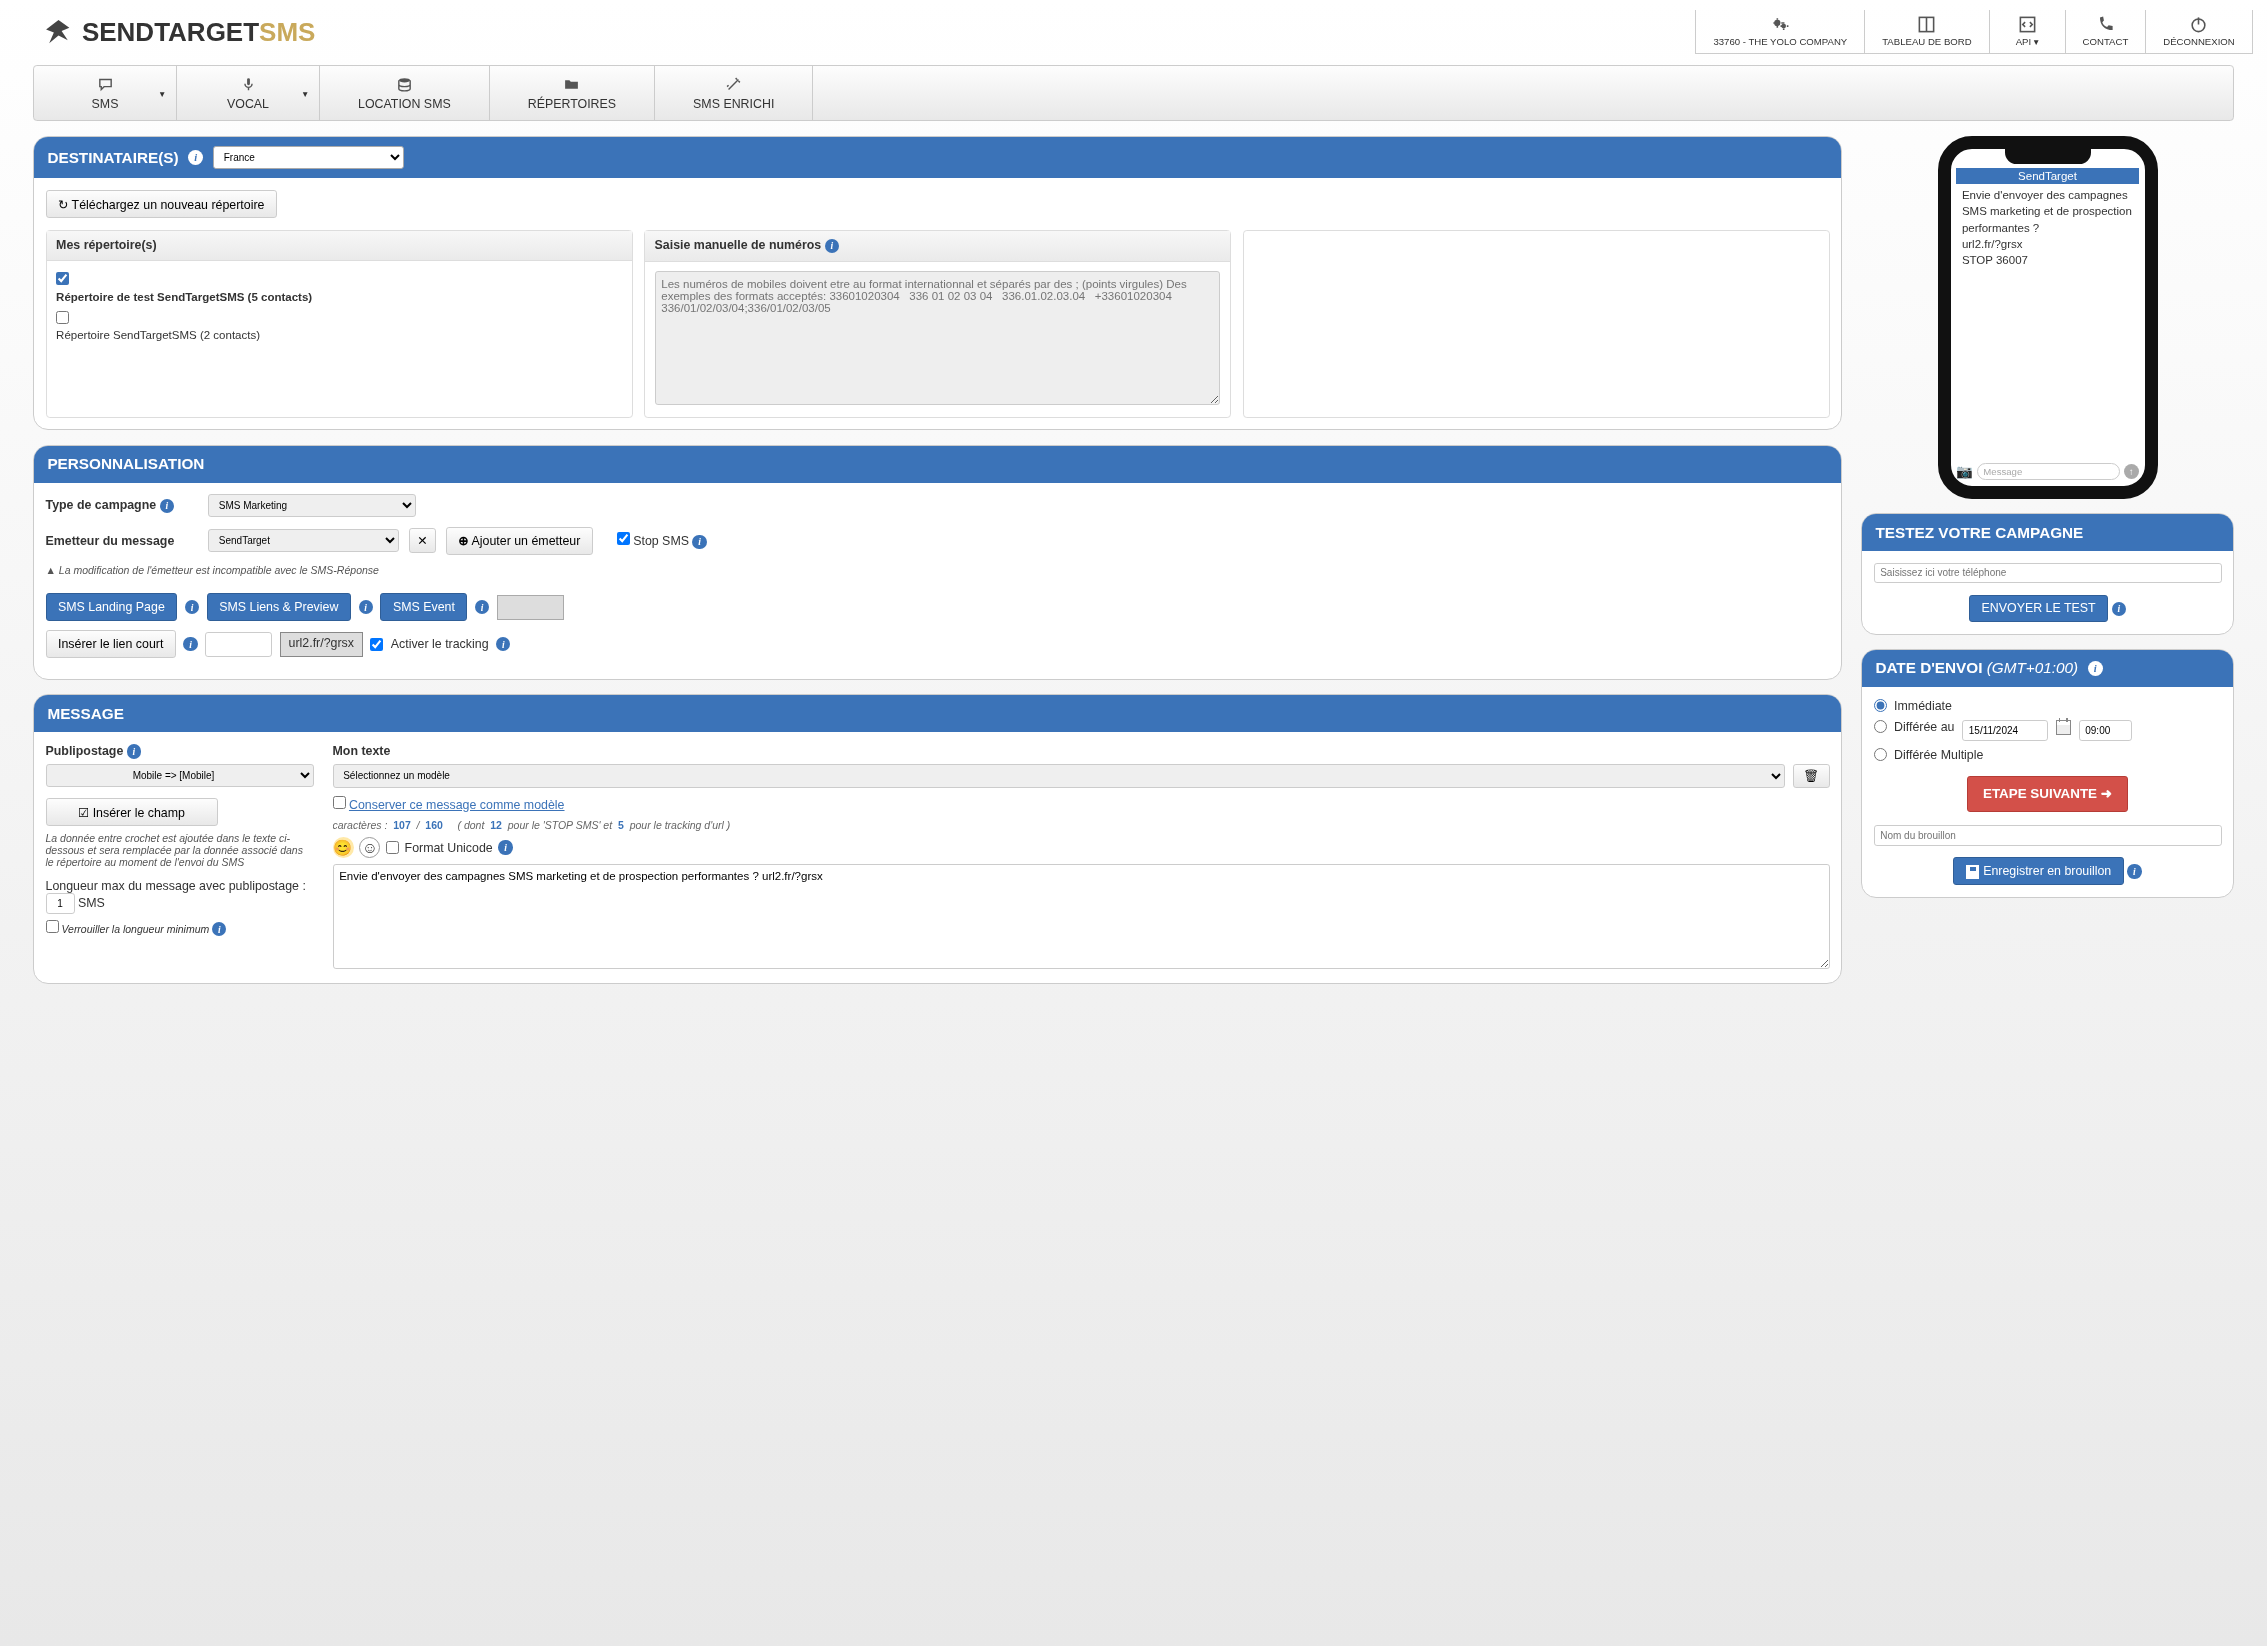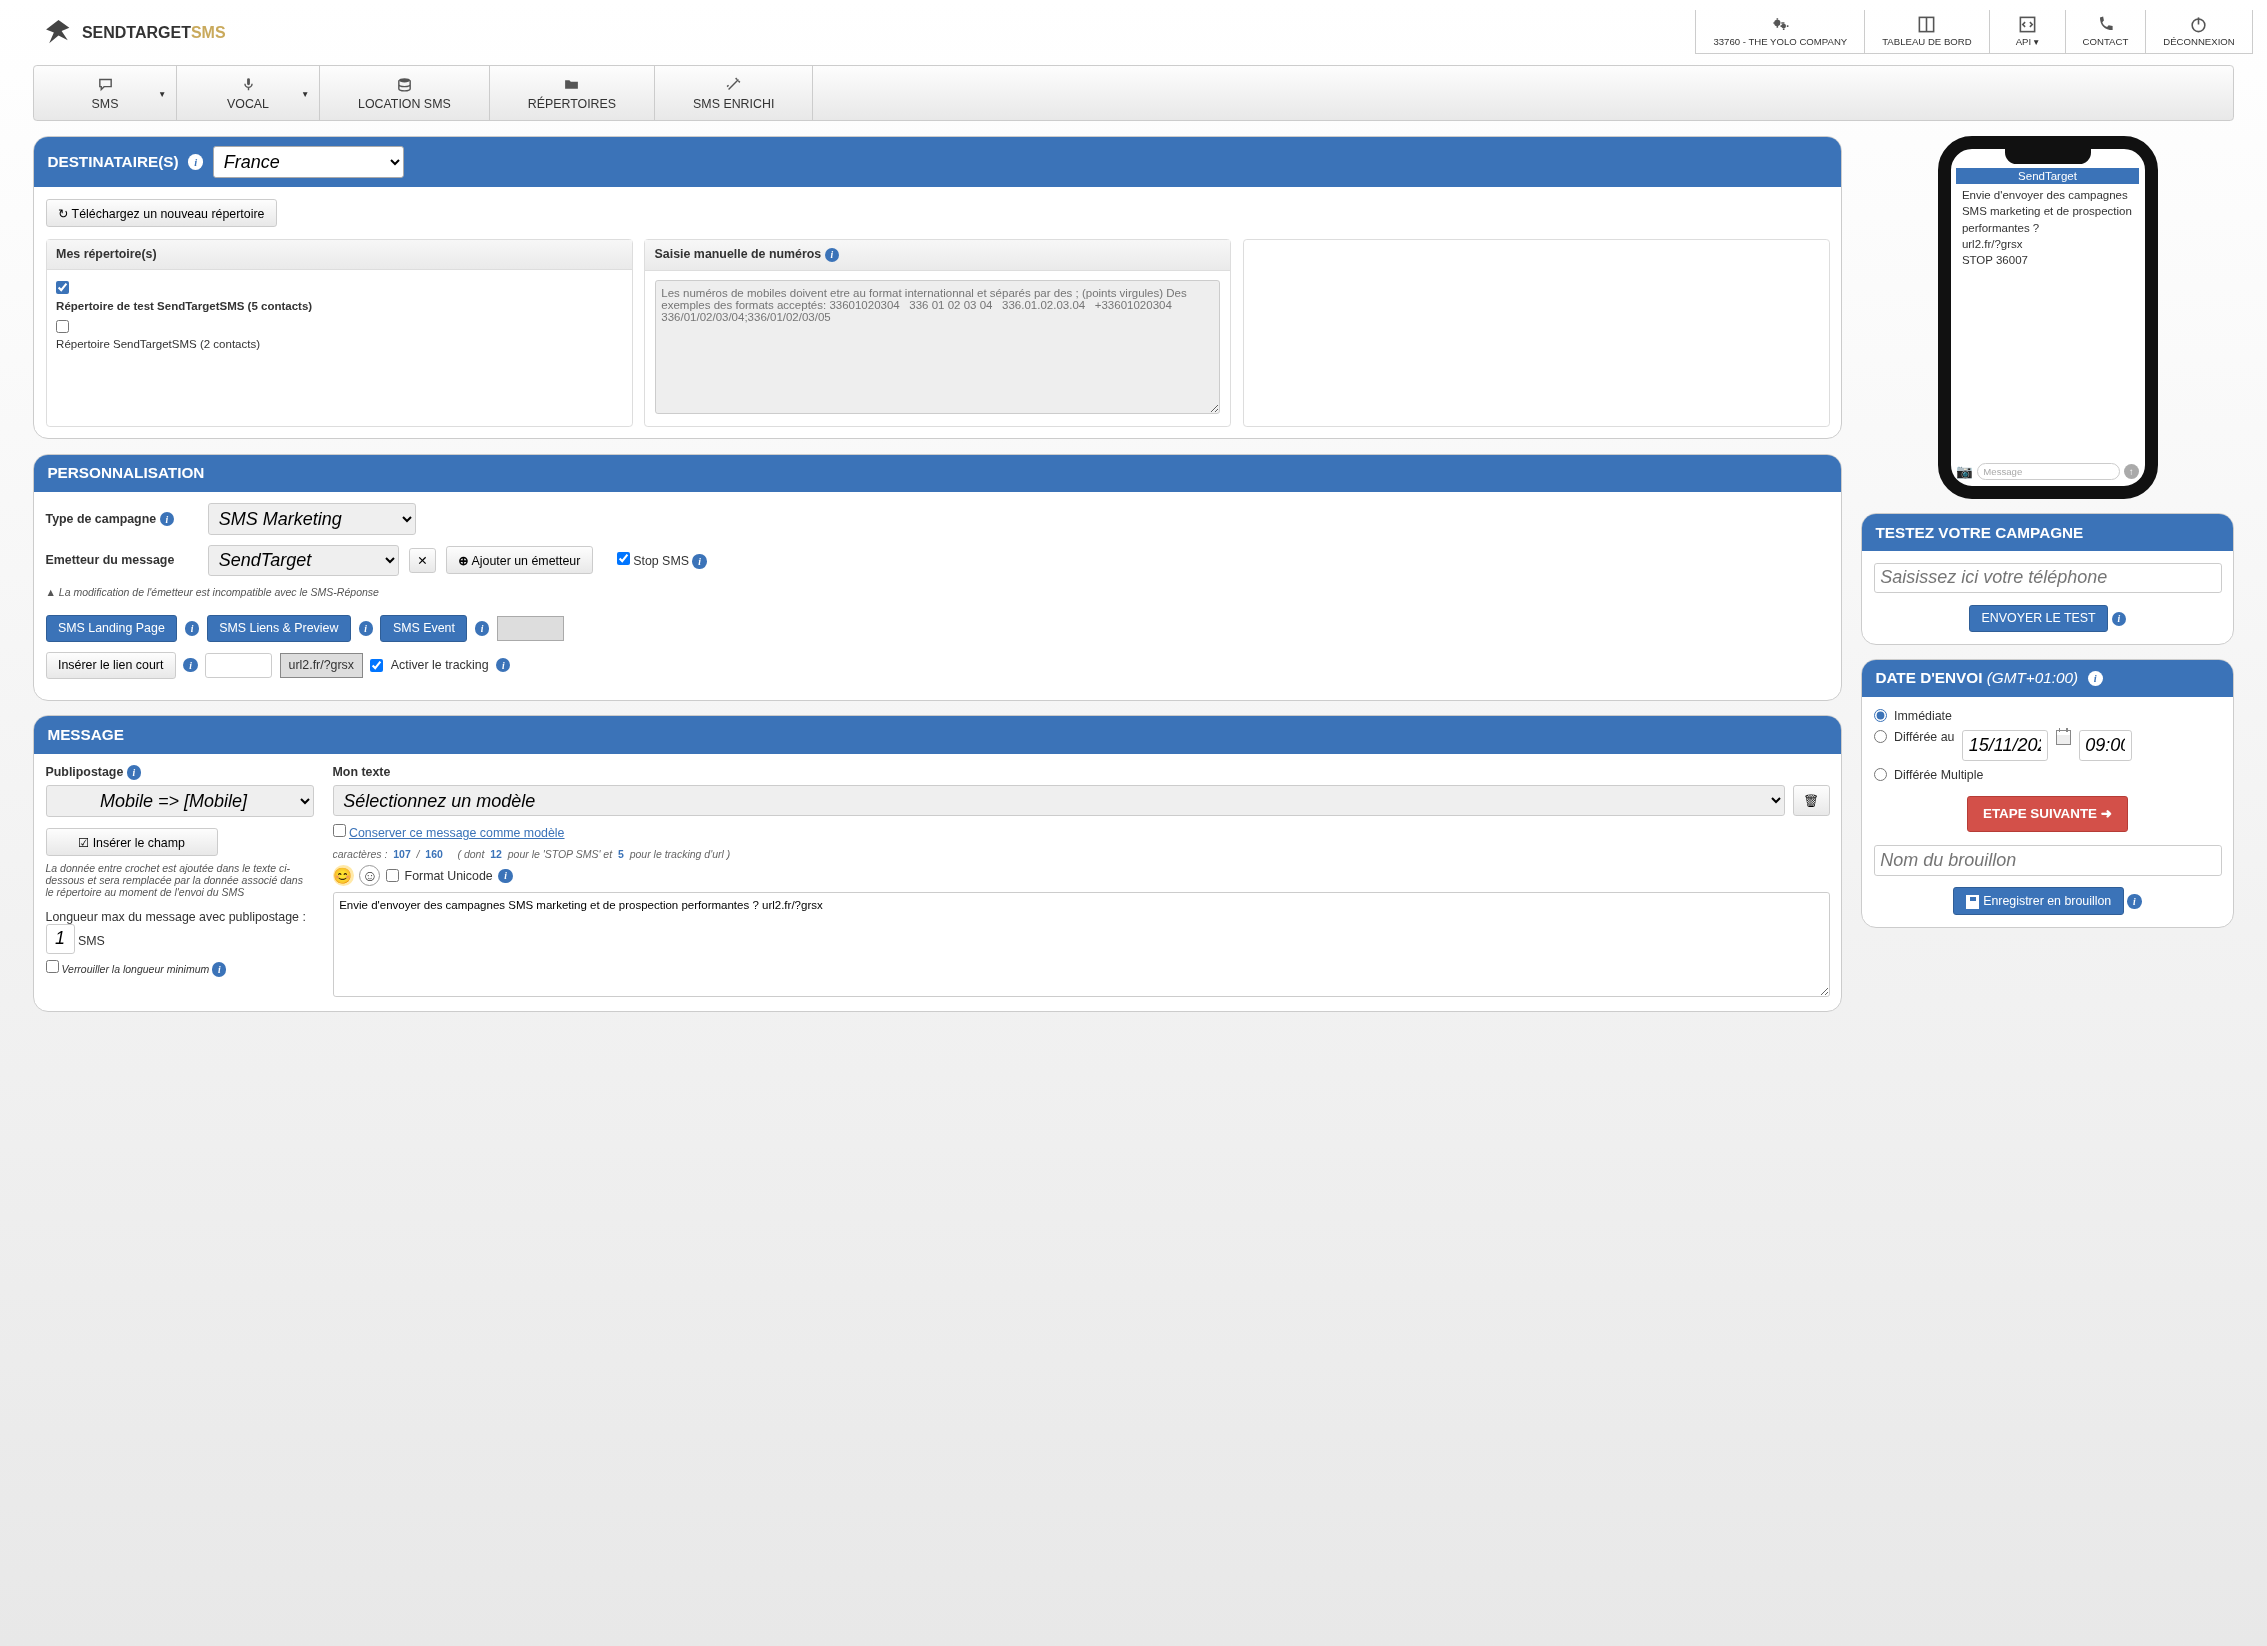--- a/index.html
+++ b/index.html
@@ -1,18 +1,18 @@
 <!DOCTYPE html>
 <html><head>
 <meta charset="utf-8">
 <style>
 * { box-sizing: border-box; margin: 0; padding: 0; }
 body { font-family: Arial, Helvetica, sans-serif; font-size: 12.4px; background: linear-gradient(to bottom, #fff 0%, #e8e8e8 100%); background-attachment: fixed; color: #333; }
 .topbar { display: flex; justify-content: space-between; align-items: flex-start; padding: 9.6px 14.3px 0; }
-.logo { display: flex; align-items: center; gap: 7.6px; font-weight: bold; font-size: 16px; color: #333; padding-top: 7.6px; padding-left: 29px;}
+.logo { display: flex; align-items: center; gap: 7.6px; font-weight: bold; font-size: 26px; color: #333; padding-top: 7.6px; padding-left: 29px;}
 .logo svg { width: 31px; height: 31px; }
 .logo .sms { color: #c9a95b; }
 .topmenu { display: flex; border: 1px solid #ccc; border-top: none;}
 .topmenu-item { border-left: 1px solid #ccc; padding: 5.7px 17px; text-align: center; font-size: 9.6px; cursor: pointer; min-width: 76px;}
 .topmenu-item:first-child { border-left: none; }
 .topmenu-item svg { width: 19px; height: 19px; display: block; margin: 0 auto 1.9px; }
 .navbar { margin: 11.5px 33px 14.3px; background: linear-gradient(#fdfdfd, #e8e8e8); border: 1px solid #ccc; border-radius: 3.8px; display: flex; }
 .nav-item { flex: 0 0 auto; padding: 9.6px 38px; text-align: center; border-right: 1px solid #ccc; position: relative; cursor: pointer; min-width: 143px;}
 .nav-item svg { width: 17px; height: 17px; display: block; margin: 0 auto 3.8px; }
 .nav-item .caret { position: absolute; right: 11.5px; top: 50%; transform: translateY(-50%); font-size: 9.6px; }
@@ -30,21 +30,21 @@
 .cols3 { display: flex; gap: 11.5px; margin-top: 11.5px; }
 .subpanel { flex: 1; border: 1px solid #ddd; border-radius: 3.8px; }
 .subpanel-header { background: linear-gradient(#f7f7f7, #eaeaea); padding: 7.6px 9.6px; font-weight: bold; border-bottom: 1px solid #ddd; }
 .subpanel-body { padding: 9.6px; font-size: 11.5px; }
 .checkbox-row { display: flex; align-items: flex-start; gap: 5.7px; margin-bottom: 5.7px; flex-direction: column; }
 .checkbox-row input { margin-top: 1.9px; accent-color: #3b73b8; }
 textarea { width: 100%; font-family: inherit; font-size: 11.5px; border: 1px solid #ccc; border-radius: 2.9px; padding: 5.7px; resize: vertical; }
 .textarea-gray { background: #eee; color: #888; height: 134px; }
 .form-row { display: flex; align-items: center; gap: 9.6px; margin-bottom: 9.6px; }
 .form-row label { min-width: 153px; font-weight: bold; }
-select, input[type=text] { padding: 3.8px 5.7px; border: 1px solid #ccc; border-radius: 2.9px; font-size: 18px; font-style: italic; }
+select, input[type=text] { padding: 3.8px 5.7px; border: 1px solid #ccc; border-radius: 2.9px; font-size: 10px; }
 .warn { font-size: 10.5px; font-style: italic; color: #555; }
 .blue-link { color: #3b73b8; text-decoration: underline; cursor: pointer; }
 .info-badge { background: #3b73b8; color: #fff; border-radius: 50%; width: 14.3px; height: 14.3px; display: inline-flex; align-items: center; justify-content: center; font-size: 9.6px; font-style: italic; font-family: serif; font-weight: bold;}
 .btn-row { display: flex; gap: 7.6px; align-items: center; margin: 9.6px 0; flex-wrap: wrap;}
 .short-input { width: 67px; background: #fff; border:1px solid #888; height: 25px;}
 .disabled-box { background: #ddd; border: 1px solid #aaa; padding: 3.8px 7.6px; min-width: 67px; height: 25px; display:inline-block;}
 .disabled-box2 { background: #ddd; border: 1px solid #888; padding: 3.8px 7.6px; height: 25px; display:inline-block;}
 .pub-col { float: left; width: 268px; margin-right: 19px;}
 .msg-col { overflow: hidden; }
 .helper { font-size: 10.5px; font-style: italic; color: #555; margin-top: 5.7px;}

